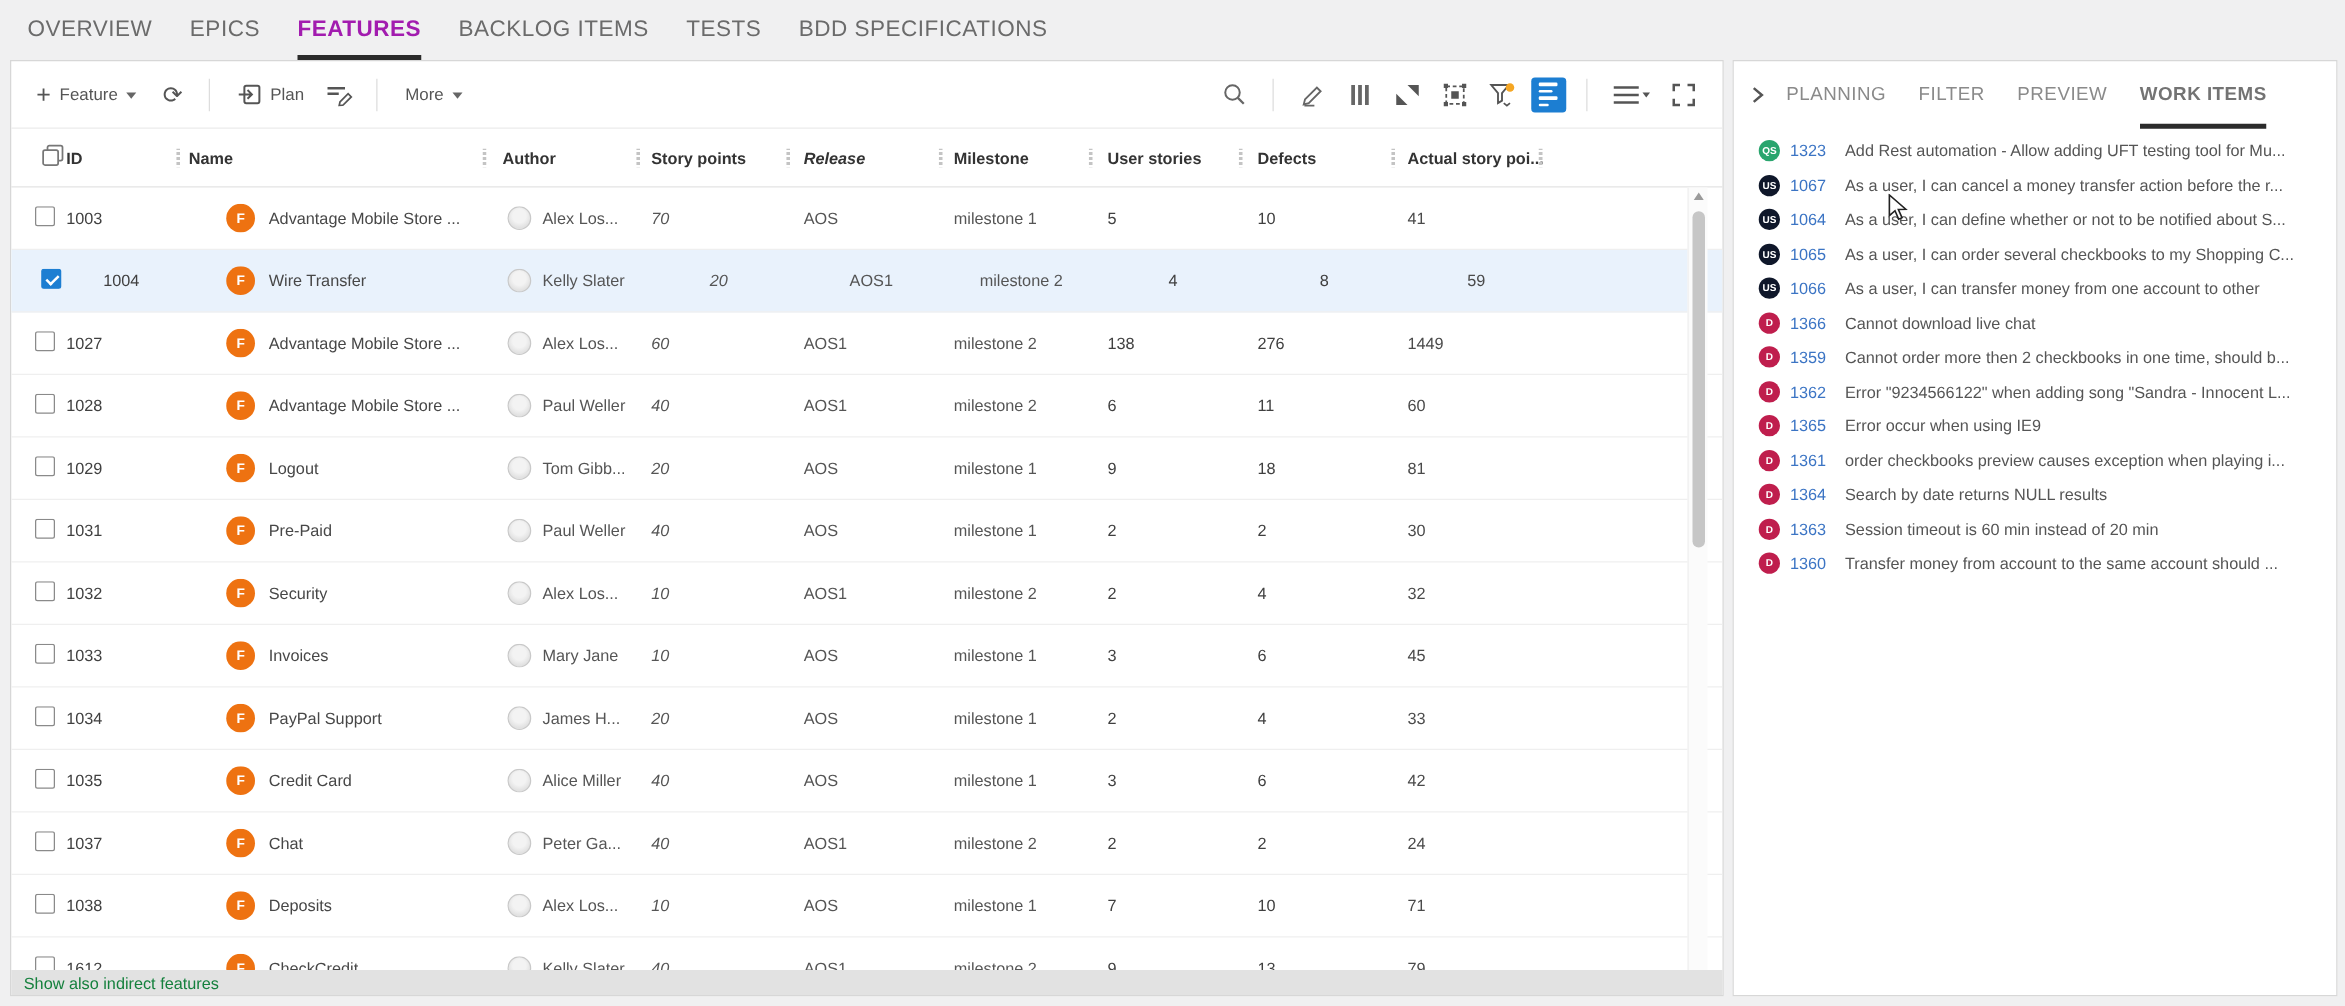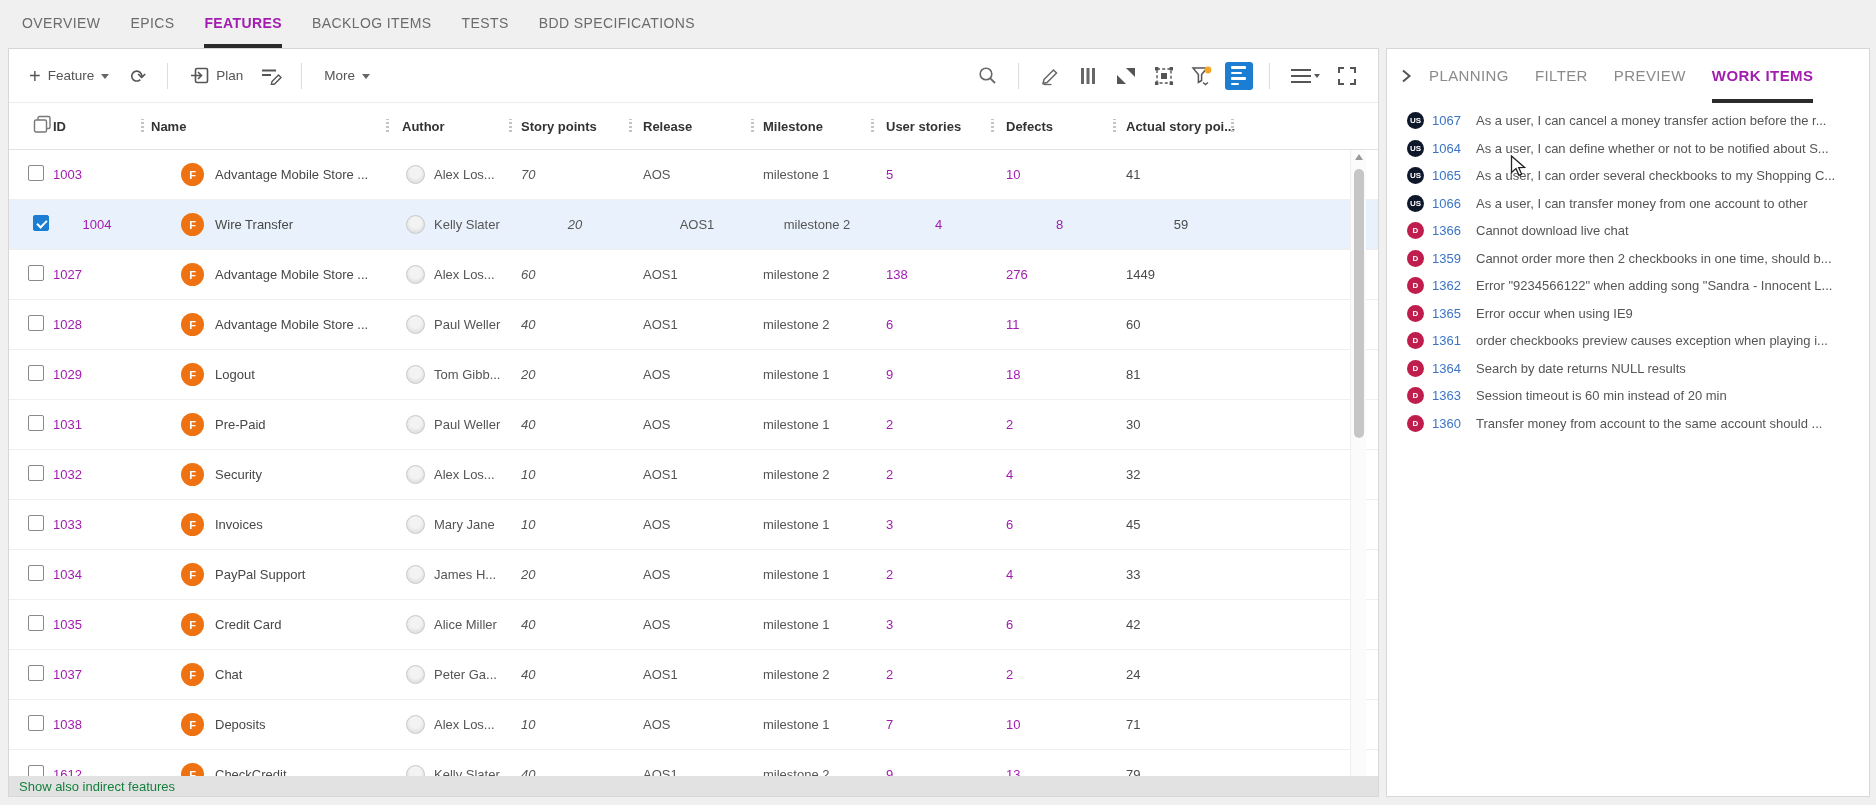--- a/index.html
+++ b/index.html
@@ -6,21 +6,21 @@
   html,body { width:1876px; height:805px; overflow:hidden; }
   body {
     font-family:"Liberation Sans","DejaVu Sans",sans-serif;
     background:#f0f0f1; color:#333; font-size:13px;
     position:relative;
   }
   a { text-decoration:none; cursor:pointer; }
 
   
   .tabbar { position:absolute; left:0; top:0; width:100%; height:48px; display:flex; align-items:stretch; padding-left:22px; }
-  .tabbar .tab { display:flex; align-items:center; margin-right:30px; font-size:14px; letter-spacing:.4px; color:#6b6b6b; cursor:pointer; border-bottom:4px solid transparent; padding-top:2px; }
+  .tabbar .tab { display:flex; align-items:center; margin-right:30px; font-size:18px; letter-spacing:.4px; color:#6b6b6b; cursor:pointer; border-bottom:4px solid transparent; padding-top:2px; }
   .tabbar .tab.active { color:#a21caf; font-weight:bold; border-bottom-color:#2b2b2b; }
 
   
   .main-panel { position:absolute; left:8px; top:48px; width:1371px; height:749px; background:#fff; border:1px solid #d7d7d7; }
 
   
   .toolbar { position:relative; height:54px; display:flex; align-items:center; padding:0 14px 0 12px; border-bottom:1px solid #ececec; color:#555; }
   .tb-left { display:flex; align-items:center; gap:6px; }
   .tb-btn { display:flex; align-items:center; gap:7px; padding:6px 8px; border-radius:3px; cursor:pointer; color:#555; }
   .tb-label { font-size:13.5px; }
@@ -36,28 +36,28 @@
   .blue-tile i:nth-child(1){ width:15px; } .blue-tile i:nth-child(2){ width:11px; } .blue-tile i:nth-child(3){ width:15px; } .blue-tile i:nth-child(4){ width:8px; }
 
   
   .thead, .trow { display:grid; grid-template-columns:26px 88px 245px 123px 120px 122px 120px 120px 122px 123px; padding-left:18px; align-items:center; }
   .thead { height:47px; border-bottom:1px solid #e3e3e3; font-weight:bold; color:#333; }
   .thead .hc { position:relative; padding-left:10px; cursor:pointer; white-space:nowrap; overflow:hidden; }
   .thead .hc .hdl { position:absolute; left:0; top:50%; margin-top:-8px; width:3px; height:16px; background:repeating-linear-gradient(#c4c4c4 0 2px, transparent 2px 4px); }
   .thead .hc.last::after { content:""; position:absolute; right:2px; top:50%; margin-top:-8px; width:3px; height:16px; background:repeating-linear-gradient(#c4c4c4 0 2px, transparent 2px 4px); }
   .thead .hc-id { padding-left:0; }
   .thead .hc-author { padding-left:16px; }
-  .thead .hc-sp { padding-left:12px; } .thead .hc-rel { padding-left:14px; } .thead .hc-mil { padding-left:12px; }
+  .thead .hc-sp { padding-left:12px; } .thead .hc-rel { padding-left:14px;font-style:italic; } .thead .hc-mil { padding-left:12px; }
   .thead .hc-us, .thead .hc-def { padding-left:15px; } .thead .hc-asp { padding-left:13px; }
 
   .tbody { height:628px; overflow:hidden; }
   .trow { height:50px; border-bottom:1px solid #efefef; color:#555; cursor:default; }
   .trow.selected { background:#e9f2fc;text-align:center; }
   .cell { white-space:nowrap; overflow:hidden; }
-  .link { color:#a21caf; }
+  .link { color:#404040; }
   .c-name { display:flex; align-items:center; padding-left:40px; gap:11px; color:#474747; }
   .c-author { display:flex; align-items:center; padding-left:20px; gap:9px; }
   .c-sp { padding-left:12px;font-style:italic; } .c-rel { padding-left:14px; } .c-mil { padding-left:12px; }
   .c-us { padding-left:15px; } .c-def { padding-left:15px; } .c-asp { padding-left:13px; color:#4a4a4a; }
 
   .checkbox { width:16px; height:16px; border:1.5px solid #8a8a8a; border-radius:2px; display:inline-block; background:#fff; cursor:pointer; position:relative; margin-left:1px; }
   .trow.selected .checkbox { background:#1c7ed2; border-color:#1c7ed2; }
   .trow.selected .checkbox::after { content:""; position:absolute; left:3px; top:3.5px; width:8px; height:4px; border-left:2px solid #fff; border-bottom:2px solid #fff; transform:rotate(-45deg); }
   .fbadge { width:23px; height:23px; border-radius:50%; background:#ee7211; color:#fff; font-size:11px; font-weight:bold; display:flex; align-items:center; justify-content:center; flex:0 0 auto; }
   .avatar { width:19px; height:19px; border-radius:50%; border:1.5px solid #c9c9c9; background:radial-gradient(circle at 50% 40%, #f3f3f3 0 40%, #e2e2e2 70%); flex:0 0 auto; }
@@ -69,21 +69,21 @@
 
   
   .statusbar { position:absolute; left:0; bottom:0; width:100%; height:20px; background:#e2e2e2; display:flex; align-items:center; justify-content:space-between; padding:0 10px; font-size:13px; color:#2e2e2e; }
   .statusbar .slink { color:#15803d; }
 
   
   .side-panel { position:absolute; left:1386px; top:48px; width:484px; height:749px; background:#fff; border:1px solid #d7d7d7; }
   .side-tabs { height:54px; display:flex; align-items:stretch; padding-left:12px; }
   .side-tabs .chev { display:flex; align-items:center; margin-right:16px; cursor:pointer; }
   .side-tabs .stab { display:flex; align-items:center; margin-right:26px; font-size:15px; letter-spacing:.4px; color:#8a8a8a; cursor:pointer; border-bottom:4px solid transparent; padding-top:2px; }
-  .side-tabs .stab.active { color:#a21caf; font-weight:bold; border-bottom-color:#2b2b2b; }
+  .side-tabs .stab.active { color:#737373; font-weight:bold; border-bottom-color:#2b2b2b; }
   .work-items { padding:4px 0 0 0; }
   .wi { height:27.5px; display:flex; align-items:center; padding-left:20px; cursor:pointer; }
   .wi .badge { width:17px; height:17px; border-radius:50%; color:#fff; font-size:8px; font-weight:bold; display:flex; align-items:center; justify-content:center; flex:0 0 auto; margin-right:8px; }
   .wi .badge.qs { background:#2aa56e; } .wi .badge.us { background:#0f172a; } .wi .badge.d { background:#bf1e4d; }
   .wi .wid { width:36px; color:#3b74c4; flex:0 0 auto; margin-right:8px; }
   .wi .wtext { color:#555; white-space:nowrap; overflow:hidden; flex:1; padding-right:8px; }
 
   .cursor { position:absolute; left:1510px; top:155px; z-index:50; pointer-events:none; }
 </style>
 </head>
@@ -482,20 +482,25 @@
       <svg width="14" height="14" viewBox="0 0 14 14" fill="none" stroke="#555" stroke-width="2">
           <path d="M4 1.5 L10.5 7 L4 12.5"></path>
         </svg>
     </span>
   <span class="stab">PLANNING</span>
       <span class="stab">FILTER</span>
       <span class="stab">PREVIEW</span>
       <span class="stab active">WORK ITEMS</span>
     </div>
   <div class="work-items" id="workitems">
+  <div class="wi">
+    <span class="badge qs">QS</span>
+    <a class="wid">1323</a>
+    <span class="wtext">Add Rest automation - Allow adding UFT testing tool for Mu...</span>
+  </div>
 
   <div class="wi">
     <span class="badge us">US</span>
     <a class="wid">1067</a>
     <span class="wtext">As a user, I can cancel a money transfer action before the r...</span>
   </div>
 
   <div class="wi">
     <span class="badge us">US</span>
     <a class="wid">1064</a>

